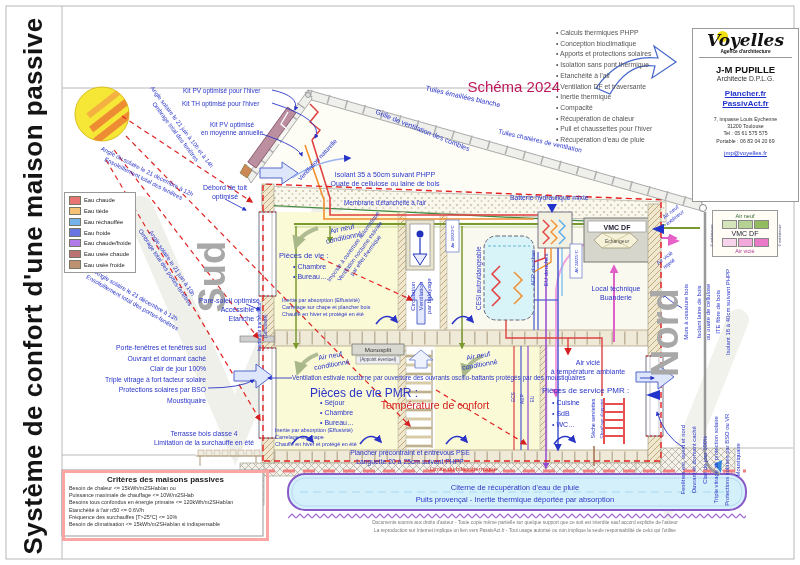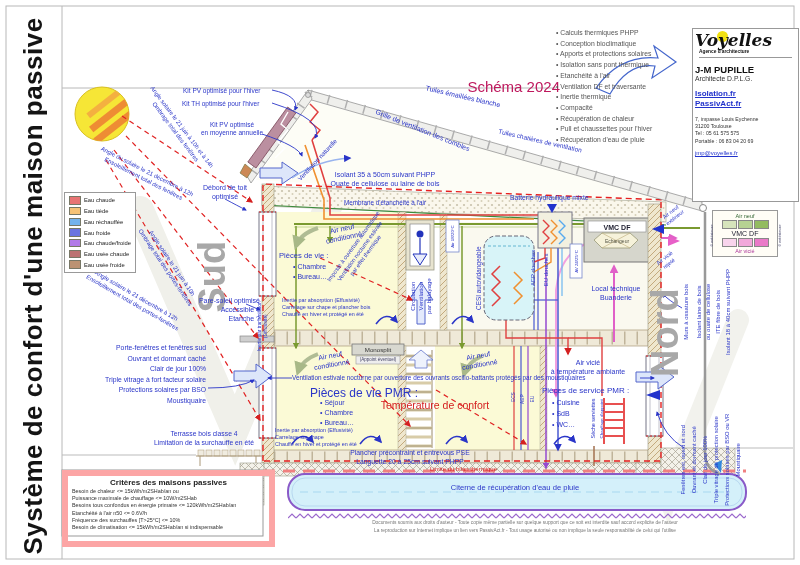--- a/index.html
+++ b/index.html
@@ -20,33 +20,33 @@
   .wleg-row{display:flex;align-items:center;margin:2.2px 2px}
   .wleg-sw{width:10px;height:6.5px;border:.5px solid #776;margin:0 3px 0 1px;flex:none}
   .wleg-row b{font-size:5.8px;color:#222;font-weight:normal;white-space:nowrap}
   .aleg{padding:2px 0;text-align:center;background:#fffdf6;position:relative}
   .aleg .t1{font-size:5.5px;color:#336633}
   .aleg .t2{font-size:7px;color:#223;margin:1px 0}
   .aleg .t3{font-size:5.5px;color:#aa3399}
   .swrow{display:flex;justify-content:center;gap:1px;margin:1px 0}
   .swrow i{width:13px;height:7px;border:.5px solid #888;display:block}
   .theta{position:absolute;font-size:4.2px;color:#557;transform:rotate(-90deg);top:22px;white-space:nowrap}
-  .logo{padding:3px 2px;text-align:left}
+  .logo{padding:3px 2px;text-align:center}
   .logoV{font-family:"DejaVu Serif",serif;font-style:italic;font-weight:bold;font-size:17px;color:#111;position:relative;line-height:1}
   .logoDot{position:absolute;left:22px;top:-1px;width:11px;height:11px;border-radius:50%;background:#f2e112;z-index:-1}
   .tagline{font-size:4.8px;font-weight:bold;color:#111;border-bottom:1px solid #999;padding-bottom:3px;margin:0 4px 6px}
   .pname{font-size:9.5px;font-weight:bold;color:#111}
   .prole{font-size:6.8px;color:#333;margin-bottom:7px}
   .plink{font-size:8px;font-weight:bold;color:#2233cc;text-decoration:underline;line-height:1.3}
   .paddr{font-size:5.2px;color:#333;margin-top:6px;line-height:1.4}
   .pmail{font-size:6px;color:#2233cc;text-decoration:underline;margin-top:5px}
   .pl{list-style:none;margin:0;padding:0}
   .pl li{font-size:6.8px;color:#555;line-height:10.7px;white-space:nowrap}
   .pl li::before{content:"• "}
-  .crit{position:absolute;z-index:4;border:6px solid #fca5a5}
+  .crit{position:absolute;z-index:4;border:3px solid #fca5a5}
   .crit h4{margin:2px 0 1px;font-size:8px;color:#222;text-align:center}
   .crit p{margin:0 0 0 4px;font-size:5.4px;color:#333;line-height:1.33}
   .vbox{position:absolute;z-index:3;background:#fff;border:1px solid #7788cc;display:flex;align-items:center;justify-content:center}
   .vbox span{transform:rotate(-90deg);font-size:4.4px;color:#2a35c8;white-space:nowrap}
 </style>
 </head>
 <body>
 
 <div id="page">
 
@@ -356,21 +356,21 @@
   <li>Récupération de chaleur</li>
   <li>Pull et chaussettes pour l'hiver</li>
   <li>Récupération d'eau de pluie</li>
 </ul>
 
 <div class="panel logo" style="left:692px;top:28px;width:101px;height:166px">
   <div class="logoV"><span class="logoDot"></span><span>Voyelles</span></div>
   <div class="tagline">Agence d'architecture</div>
   <div class="pname">J-M PUPILLE</div>
   <div class="prole">Architecte D.P.L.G.</div>
-  <div class="plink">Isolation.fr</div>
+  <div class="plink">Plancher.fr</div>
   <div class="plink">PassivAct.fr</div>
   <div class="paddr">
     <span>7, impasse Louis Eychenne</span><br>
     <span>31200 Toulouse</span><br>
     <span>Tel : 05 61 575 575</span><br>
     <span>Portable : 06 83 04 20 69</span>
   </div>
   <div class="pmail">jmp@voyelles.fr</div>
 </div>
 
@@ -575,20 +575,21 @@
 <div class="lb c" style="left:630px;top:456px;width:130px;font-size:5.8px;transform:rotate(-90deg)">Ouvrant et dormant caché</div>
 <div class="lb c" style="left:641px;top:456px;width:130px;font-size:5.8px;transform:rotate(-90deg)">Clair de jour 100%</div>
 <div class="lb c" style="left:652px;top:456px;width:130px;font-size:5.8px;transform:rotate(-90deg)">Triple vitrage de protection solaire</div>
 <div class="lb c" style="left:663px;top:456px;width:130px;font-size:5.8px;transform:rotate(-90deg)">Protections solaires par BSO ou VR</div>
 <div class="lb c" style="left:674px;top:456px;width:130px;font-size:5.8px;transform:rotate(-90deg)">Moustiquaire</div>
 
 <div class="lb c" style="left:320px;top:449px;width:180px;font-size:6.8px">Plancher précontraint et entrevous PSE</div>
 <div class="lb c" style="left:320px;top:458px;width:180px;font-size:6.8px">Languette 20 à 25cm suivant PHPP</div>
 <div class="lb red" style="left:430px;top:466px;font-size:6px">Limite du bilan thermique</div>
 <div class="lb c lg" style="left:395px;top:483px;width:240px">Citerne de récupération d'eau de pluie</div>
+<div class="lb c lg" style="left:380px;top:495px;width:270px">Puits provençal - Inertie thermique déportée par absorption</div>
 <div class="lb c" style="left:280px;top:520px;width:490px;font-size:4.8px;color:#777">Documents soumis aux droits d'auteur - Toute copie même partielle sur quelque support que ce soit est interdite sauf accord explicite de l'auteur</div>
 <div class="lb c" style="left:280px;top:528px;width:490px;font-size:4.8px;color:#777">La reproduction sur Internet implique un lien vers PassivAct.fr - Tout usage autorisé ou non implique la seule responsabilité de celui qui l'utilise</div>
 
 <div class="crit" style="left:62px;top:470px;width:201px;height:65px;z-index:4">
   <h4>Critères des maisons passives</h4>
   <p>Besoin de chaleur &lt;= 15kWh/m2SHab/an ou</p>
   <p>Puissance maximale de chauffage &lt;= 10W/m2SHab</p>
   <p>Besoins tous confondus en énergie primaire &lt;= 120kWh/m2SHab/an</p>
   <p>Etanchéité à l'air n50 &lt;= 0.6V/h</p>
   <p>Fréquence des surchauffes [T&gt;25°C] &lt;= 10%</p>

